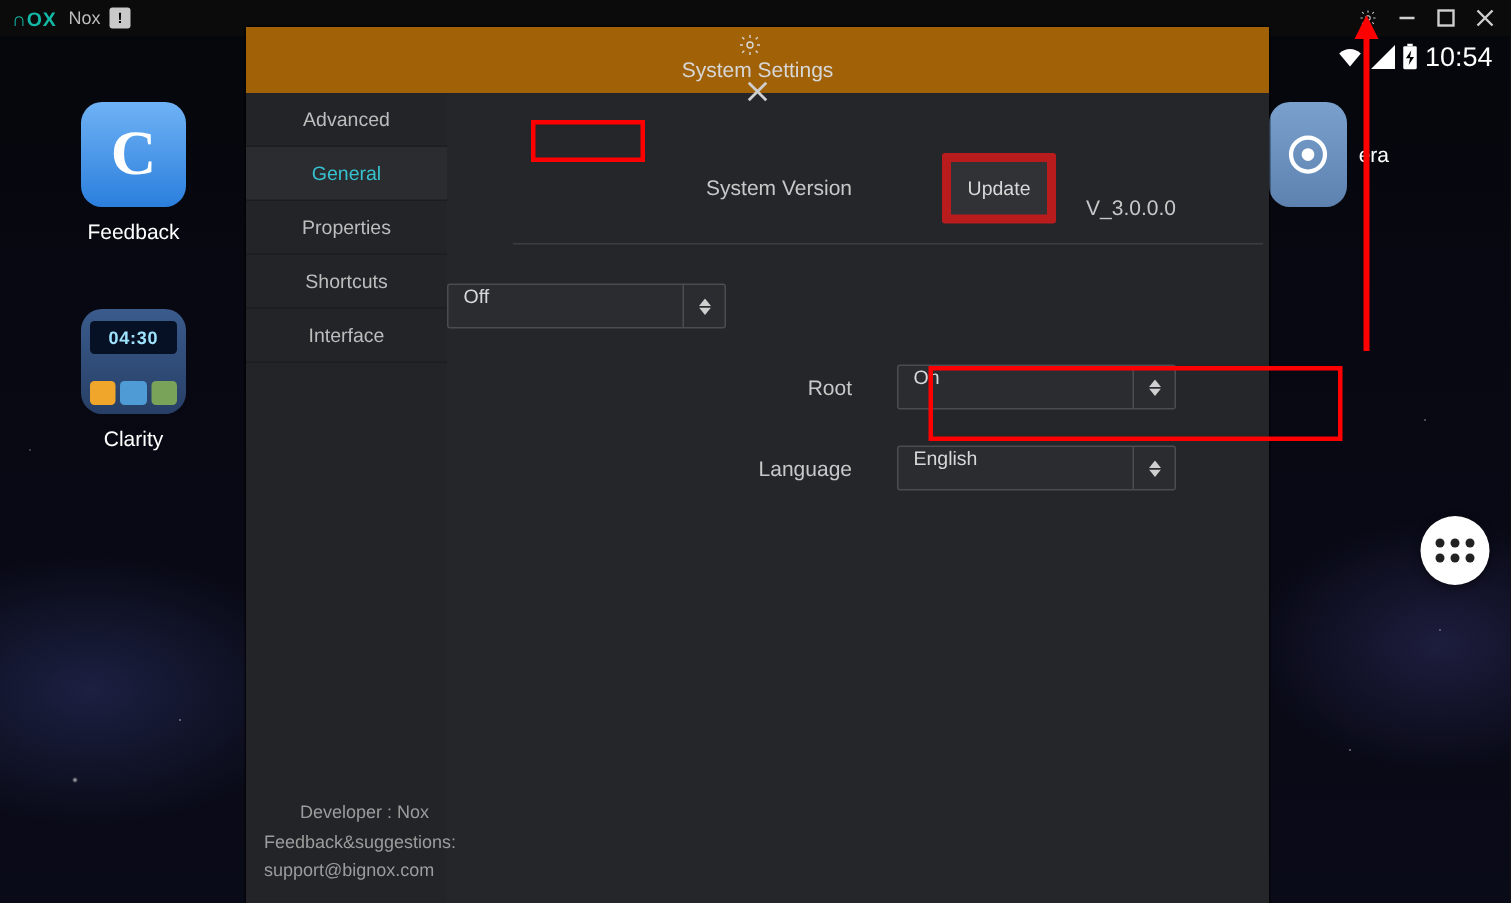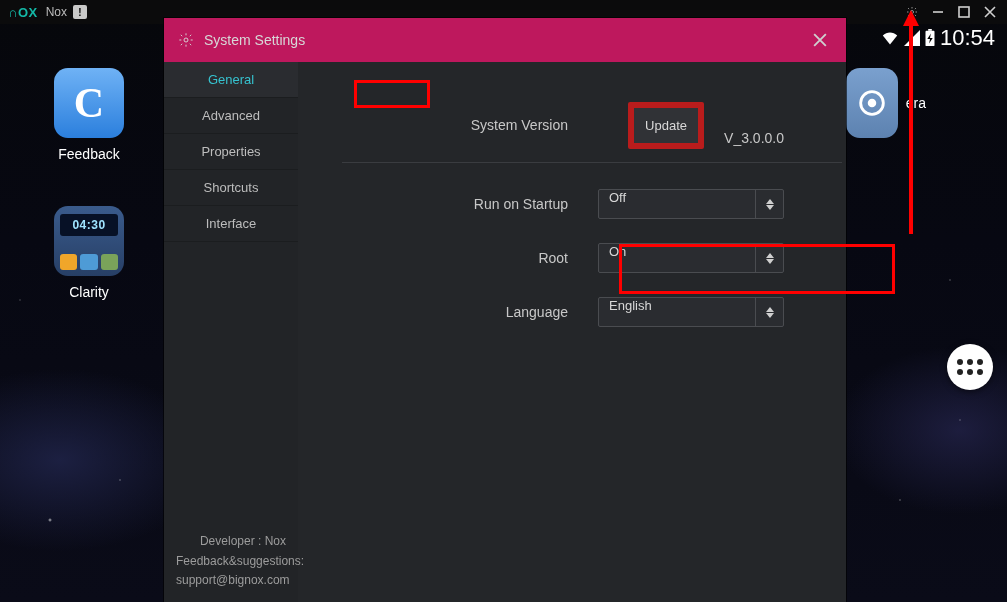--- a/index.html
+++ b/index.html
@@ -40,21 +40,21 @@
     width: 26px; height: 24px; display: flex; align-items: center; justify-content: center;
     color: #cfcfcf; cursor: pointer;
   }
   .titlebar .tbtn svg { width: 12px; height: 12px; fill: none; stroke: currentColor; stroke-width: 1.6; }
   .titlebar .gear svg { stroke-width: 1.4; }
 
   
   .statusbar {
     position: absolute; top: 24px; right: 0; height: 28px;
     display: flex; align-items: center; gap: 4px; padding-right: 12px;
-    color: #fff; font-size: 22px; font-weight: 500;
+    color: #fff; font-size: 18px; font-weight: 500;
   }
   .statusbar .ico { display: inline-flex; align-items: center; justify-content: center; }
   .statusbar svg { fill: #fff; }
 
   
   .dicons { position: absolute; top: 68px; left: 54px; display: flex; flex-direction: column; gap: 44px; }
   .dicon { display: flex; flex-direction: column; align-items: center; gap: 8px; color: #fff; font-size: 14px; }
   .dicon .tile { width: 70px; height: 70px; border-radius: 14px; display: flex; align-items: center; justify-content: center; }
   .browser-tile { background: linear-gradient(#6fb2f5, #2b7fdd); }
   .browser-tile span { font-size: 42px; font-weight: 600; color: #fff; font-family: Georgia, serif; }
@@ -74,22 +74,22 @@
   .fab .grid div { width:6px; height:6px; border-radius:50%; background:#222;}
 
   
   .dialog {
     position: absolute; top: 18px; left: 164px; width: 682px; height: 584px;
     background: #242629; color: #cfd0d1; font-size: 14px;
     box-shadow: 0 0 0 1px rgba(0,0,0,.6);
     display: flex; flex-direction: column;
   }
   .dlg-header {
-    height: 44px; display: flex; align-items: center; padding: 16px 14px;
-    color: #d7d7d7; background:#be185d;
+    height: 44px; display: flex; align-items: center; padding: 4px 14px;
+    color: #d7d7d7; background:#a16207;flex-direction:column;
   }
   .dlg-header .gear-ico { margin-right: 10px; display:flex; }
   .dlg-header .gear-ico svg { width:16px; height:16px; stroke:#d7d7d7; fill:none; stroke-width:1.4;}
   .dlg-header .title { flex:1; font-size:14px; }
   .dlg-header .close { width:24px; height:24px; display:flex; align-items:center; justify-content:center; cursor:pointer; color:#cfcfcf;}
   .dlg-header .close svg{ width:14px; height:14px; stroke:currentColor; stroke-width:1.6; fill:none;}
 
   .dlg-body { flex:1; display:flex; }
 
   .side { width:134px; background:#222427; display:flex; flex-direction:column; }
@@ -244,22 +244,22 @@
     <span class="title">System Settings</span>
     <span class="close">
       <svg viewBox="0 0 12 12">
           <path d="M1 1l10 10M11 1L1 11"></path>
         </svg>
     </span>
   </div>
 
   <div class="dlg-body">
     <div class="side">
+      <div class="tab">Advanced</div>
       <div class="tab active">General</div>
-      <div class="tab">Advanced</div>
       <div class="tab">Properties</div>
       <div class="tab">Shortcuts</div>
       <div class="tab">Interface</div>
       <div class="footer">
         <div>Developer : Nox</div>
         <div>Feedback&amp;suggestions:</div>
         <div>support@bignox.com</div>
       </div>
     </div>
 
@@ -268,21 +268,20 @@
         <div class="label">System Version</div>
         <div class="control" style="display:flex;align-items:center;">
           <button class="btn">Update</button>
           <span class="version">V_3.0.0.0</span>
         </div>
       </div>
 
       <hr class="divider">
 
       <div class="row">
-        <div class="label">Run on Startup</div>
         <div class="control">
           <div class="select">
             <span>Off</span>
             <span class="arrows">
               <svg viewBox="0 0 8 5">
                   <path d="M0 5l4-5 4 5z"></path>
                 </svg>
               <svg viewBox="0 0 8 5">
                   <path d="M0 0l4 5 4-5z"></path>
                 </svg>

